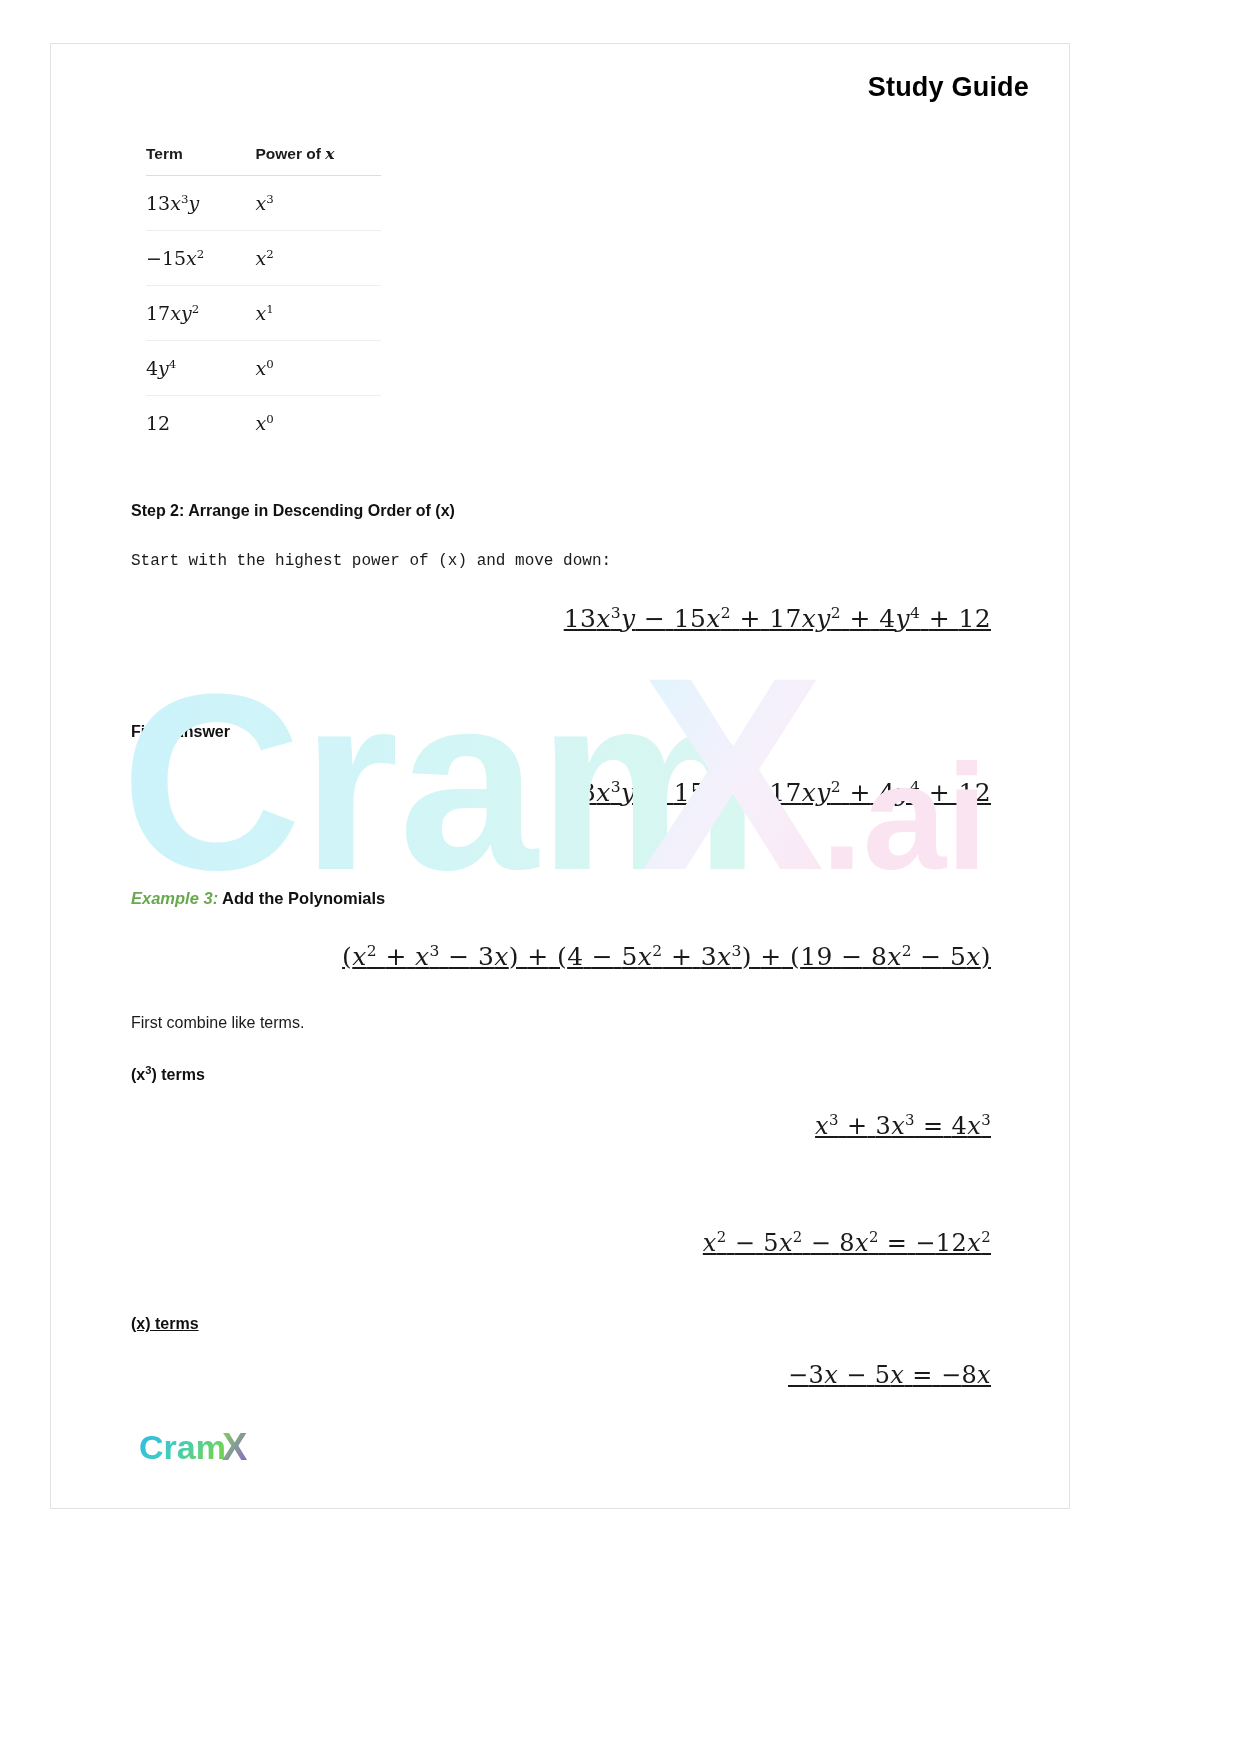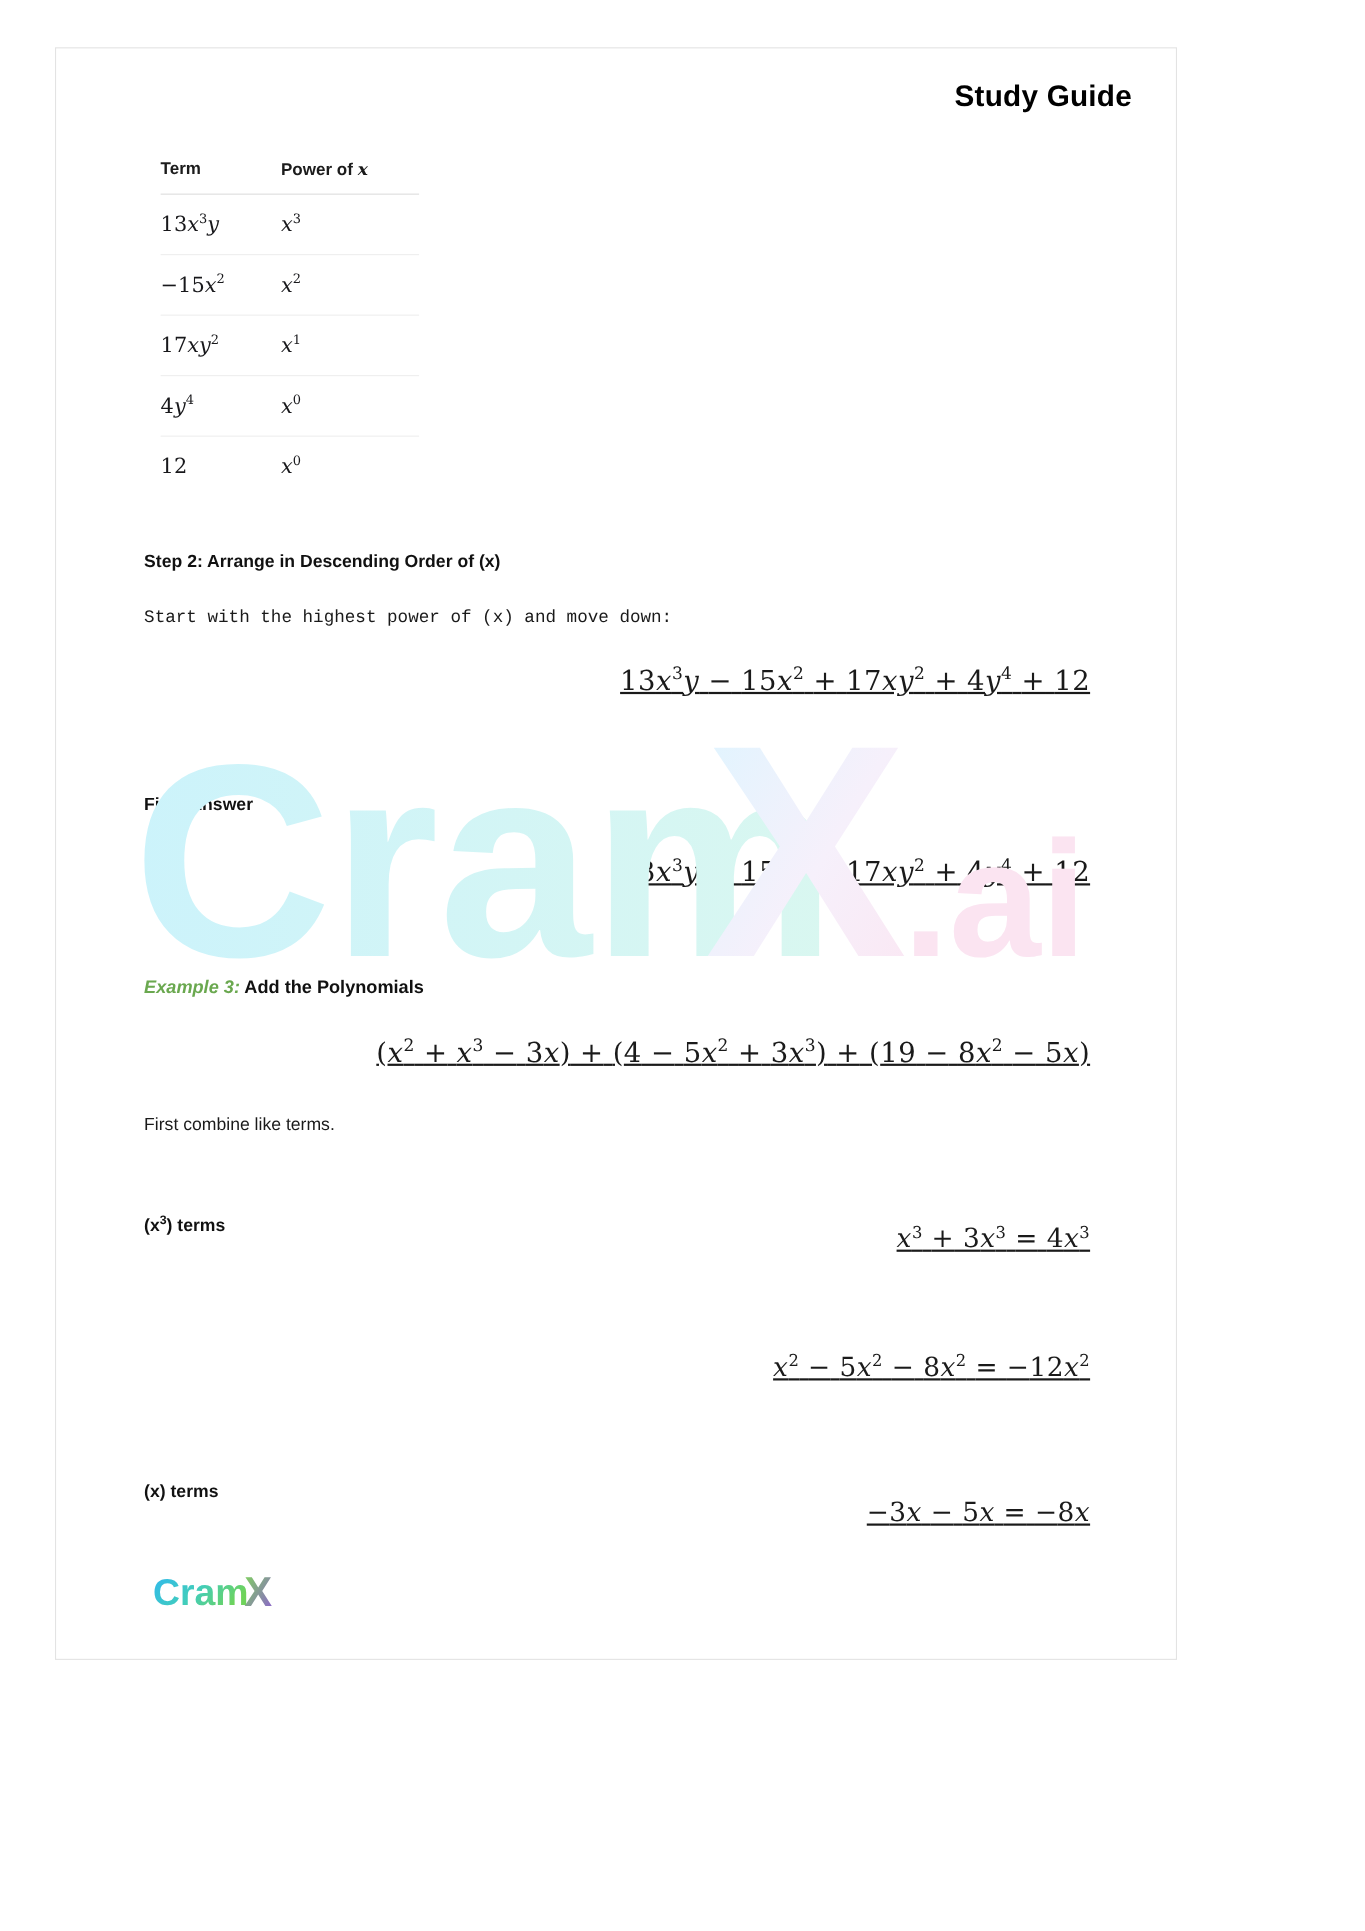--- a/index.html
+++ b/index.html
@@ -237,37 +237,37 @@
     <span class="op">+</span> <span class="paren">(</span><span class="num">4</span> <span class="op">−</span>
     <span class="num">5</span><span class="var">x</span><sup>2</sup> <span class="op">+</span>
     <span class="num">3</span><span class="var">x</span><sup>3</sup><span class="paren">)</span>
     <span class="op">+</span> <span class="paren">(</span><span class="num">19</span> <span class="op">−</span>
     <span class="num">8</span><span class="var">x</span><sup>2</sup> <span class="op">−</span>
     <span class="num">5</span><span class="var">x</span><span class="paren">)</span>
   </div>
 
   <div class="block para" style="top:970px;">First combine like terms.</div>
 
-  <div class="block term-label" style="top:1022px;margin-top:40px;">
+  <div class="block term-label" style="top:1022px;">
     (x<sup>3</sup>) terms
   </div>
   <div class="block eq small math" style="top:1068px;">
     <span class="var">x</span><sup>3</sup> <span class="op">+</span>
     <span class="num">3</span><span class="var">x</span><sup>3</sup>
     <span class="op">=</span> <span class="num">4</span><span class="var">x</span><sup>3</sup>
   </div>
 
   <div class="block eq small math" style="top:1185px;">
     <span class="var">x</span><sup>2</sup> <span class="op">−</span>
     <span class="num">5</span><span class="var">x</span><sup>2</sup> <span class="op">−</span>
     <span class="num">8</span><span class="var">x</span><sup>2</sup> <span class="op">=</span>
     <span class="op">−</span><span class="num">12</span><span class="var">x</span><sup>2</sup>
   </div>
 
-  <div class="block term-label" style="top:1304px;">(x) terms</div>
+  <div class="block term-label" style="top:1271px;text-decoration:underline;">(x) terms</div>
   <div class="block eq small math" style="top:1317px;">
     <span class="op">−</span><span class="num">3</span><span class="var">x</span>
     <span class="op">−</span> <span class="num">5</span><span class="var">x</span>
     <span class="op">=</span> <span class="op">−</span><span class="num">8</span><span class="var">x</span>
   </div>
 
   <div class="footer-logo">
     <svg width="130" height="44" viewBox="0 0 130 44" xmlns="http://www.w3.org/2000/svg">
       <defs>
         <linearGradient id="lgCram" x1="0" y1="0" x2="1" y2="0.4">

